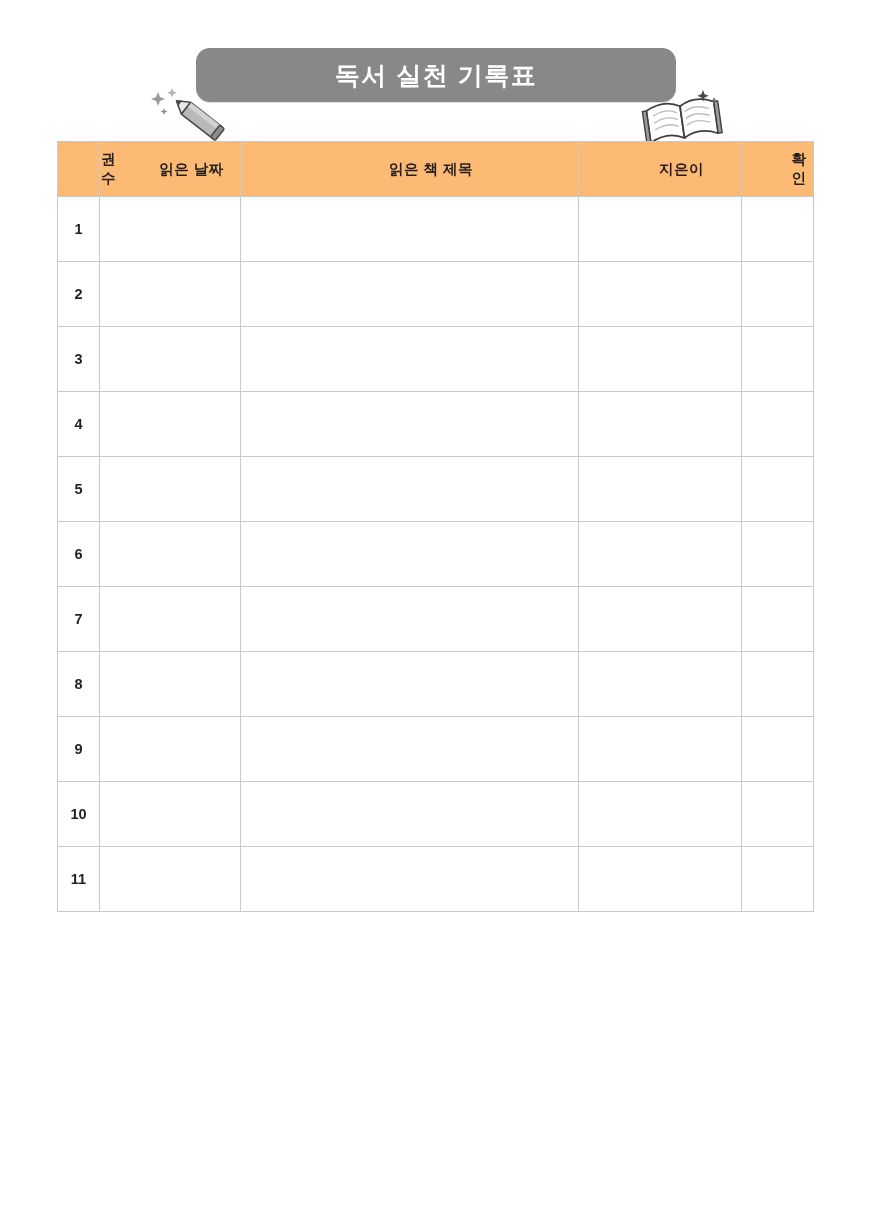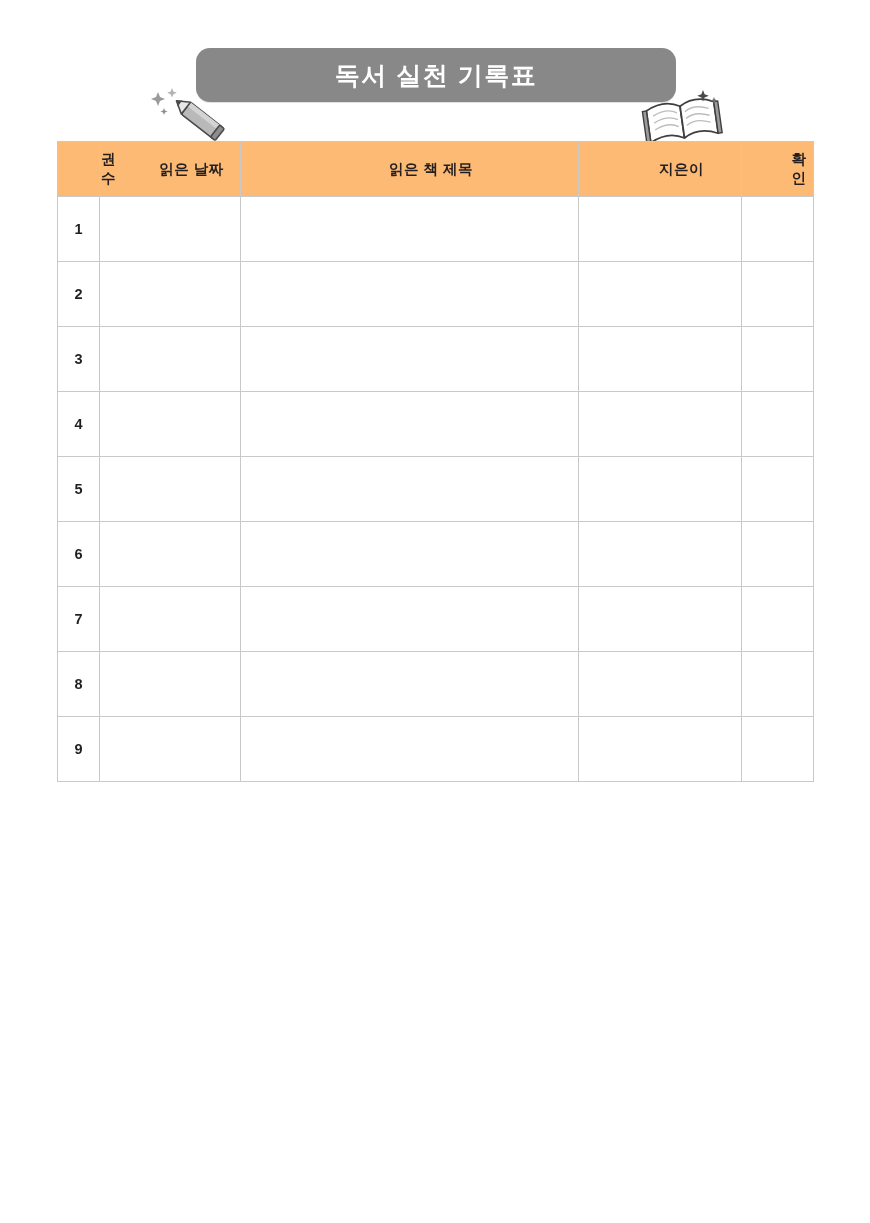--- a/index.html
+++ b/index.html
@@ -260,17 +260,31 @@
           <td></td>
           <td></td>
         </tr>
         <tr>
           <td class="idx">9</td>
           <td></td>
           <td></td>
           <td></td>
           <td></td>
         </tr>
+        <tr>
+          <td class="idx">10</td>
+          <td></td>
+          <td></td>
+          <td></td>
+          <td></td>
+        </tr>
+        <tr>
+          <td class="idx">11</td>
+          <td></td>
+          <td></td>
+          <td></td>
+          <td></td>
+        </tr>
       </tbody>
     </table>
   </div>
 
 </div>
 
 </body></html>

